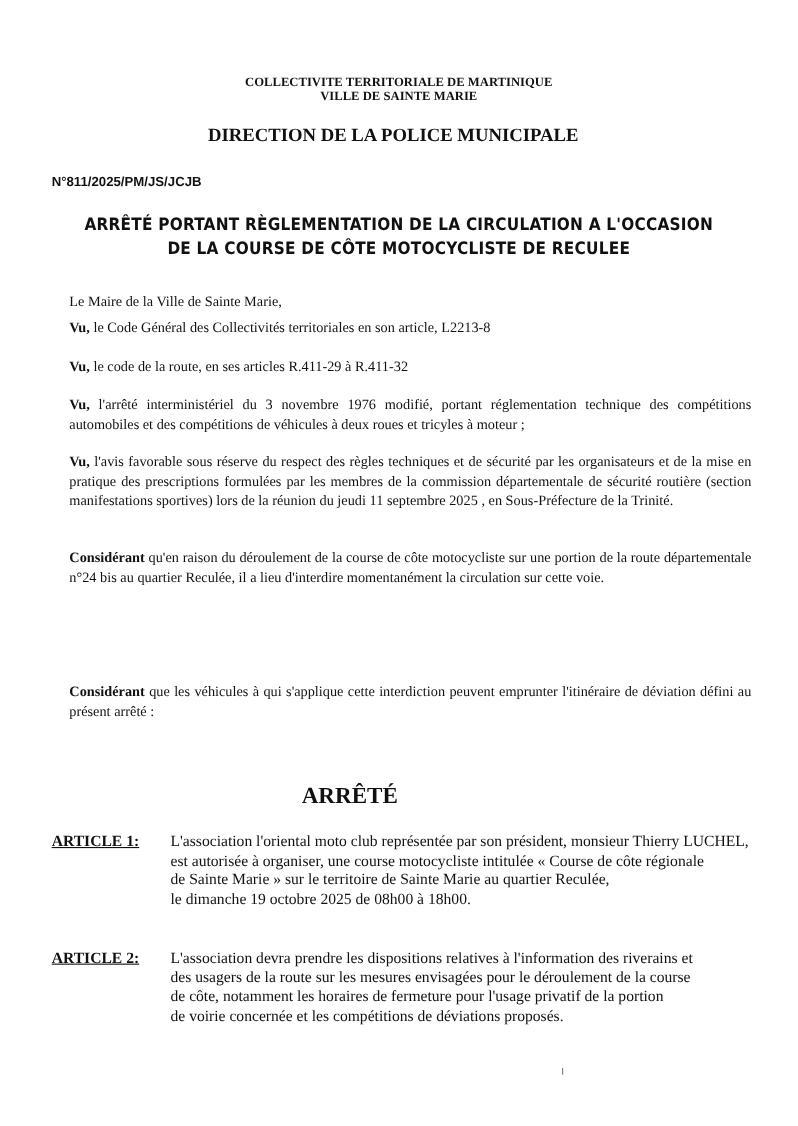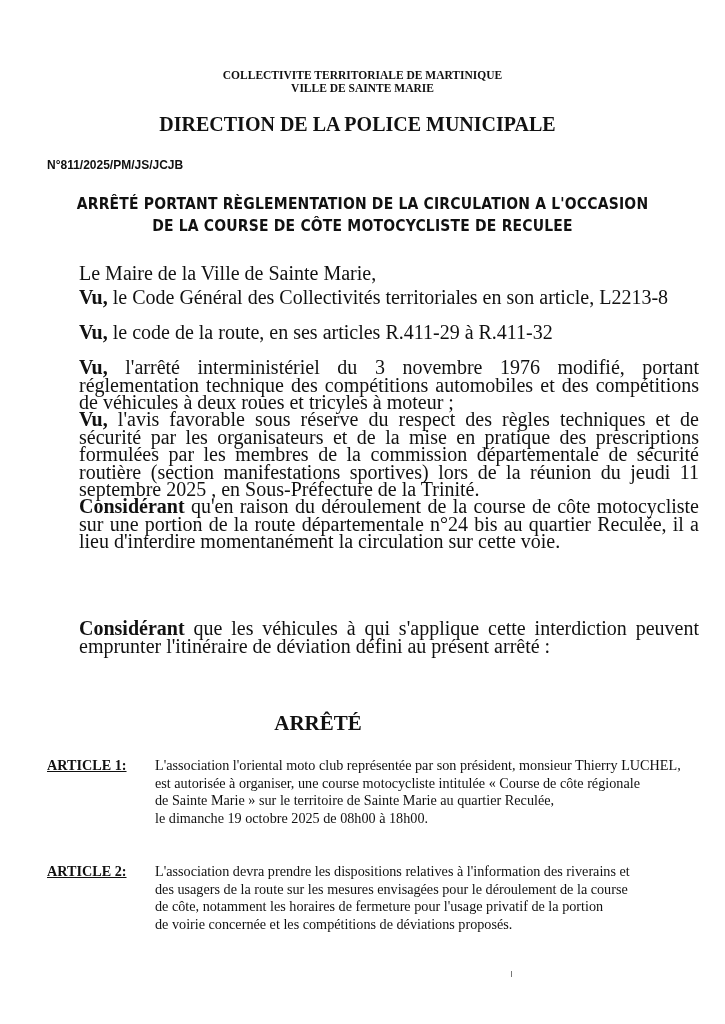--- a/index.html
+++ b/index.html
@@ -4,25 +4,25 @@
 <style>
   html, body { margin: 0; padding: 0; background: #ffffff; }
   body {
     width: 725px; height: 1024px; position: relative; overflow: hidden;
     font-family: "Liberation Serif", serif; color: #111;
   }
   .page { position: absolute; left: 0; top: 0; width: 725px; height: 1024px; margin-top: 31px; }
   .abs { position: absolute; }
   .hdr1 { left: 0; width: 725px; top: 38px; text-align: center; font-weight: bold; font-size: 11.5px; line-height: 13px; }
   .hdr2 { left: 0; width: 725px; top: 51px; text-align: center; font-weight: bold; font-size: 11.5px; line-height: 13px; }
-  .dir { left: 0; width: 715px; top: 82px; text-align: center; font-weight: bold; font-size: 20px; }
+  .dir { left: 0; width: 715px; top: 82px; text-align: center; font-weight: bold; font-size: 17px; }
   .ref { left: 47px; top: 127px; font-family: "Liberation Sans", sans-serif; font-weight: bold; font-size: 12px; }
   .title { left: 60px; width: 605px; top: 162px; text-align: center; font-weight: bold; font-size: 15.5px; line-height: 22px; letter-spacing: 0.2px; font-family: "DejaVu Sans", sans-serif; font-stretch: condensed; }
   .title span { display:block; }
-  .p { left: 79px; width: 620px; font-size: 20px; line-height: 17.5px; text-align: justify; }
+  .p { left: 63px; width: 620px; font-size: 13px; line-height: 17.5px; text-align: justify; }
   .p b { font-weight: bold; }
   .arrete { left: 0; width: 636px; top: 680px; text-align: center; font-weight: bold; font-size: 21px; }
   .art-label { left: 47px; font-weight: bold; font-size: 14.2px; text-decoration: underline; }
   .art-body { left: 155px; width: 535px; font-size: 14.2px; line-height: 17.5px; }
   .art-body div { white-space: nowrap; }
 </style>
 </head>
 <body>
 
 <div class="page">

